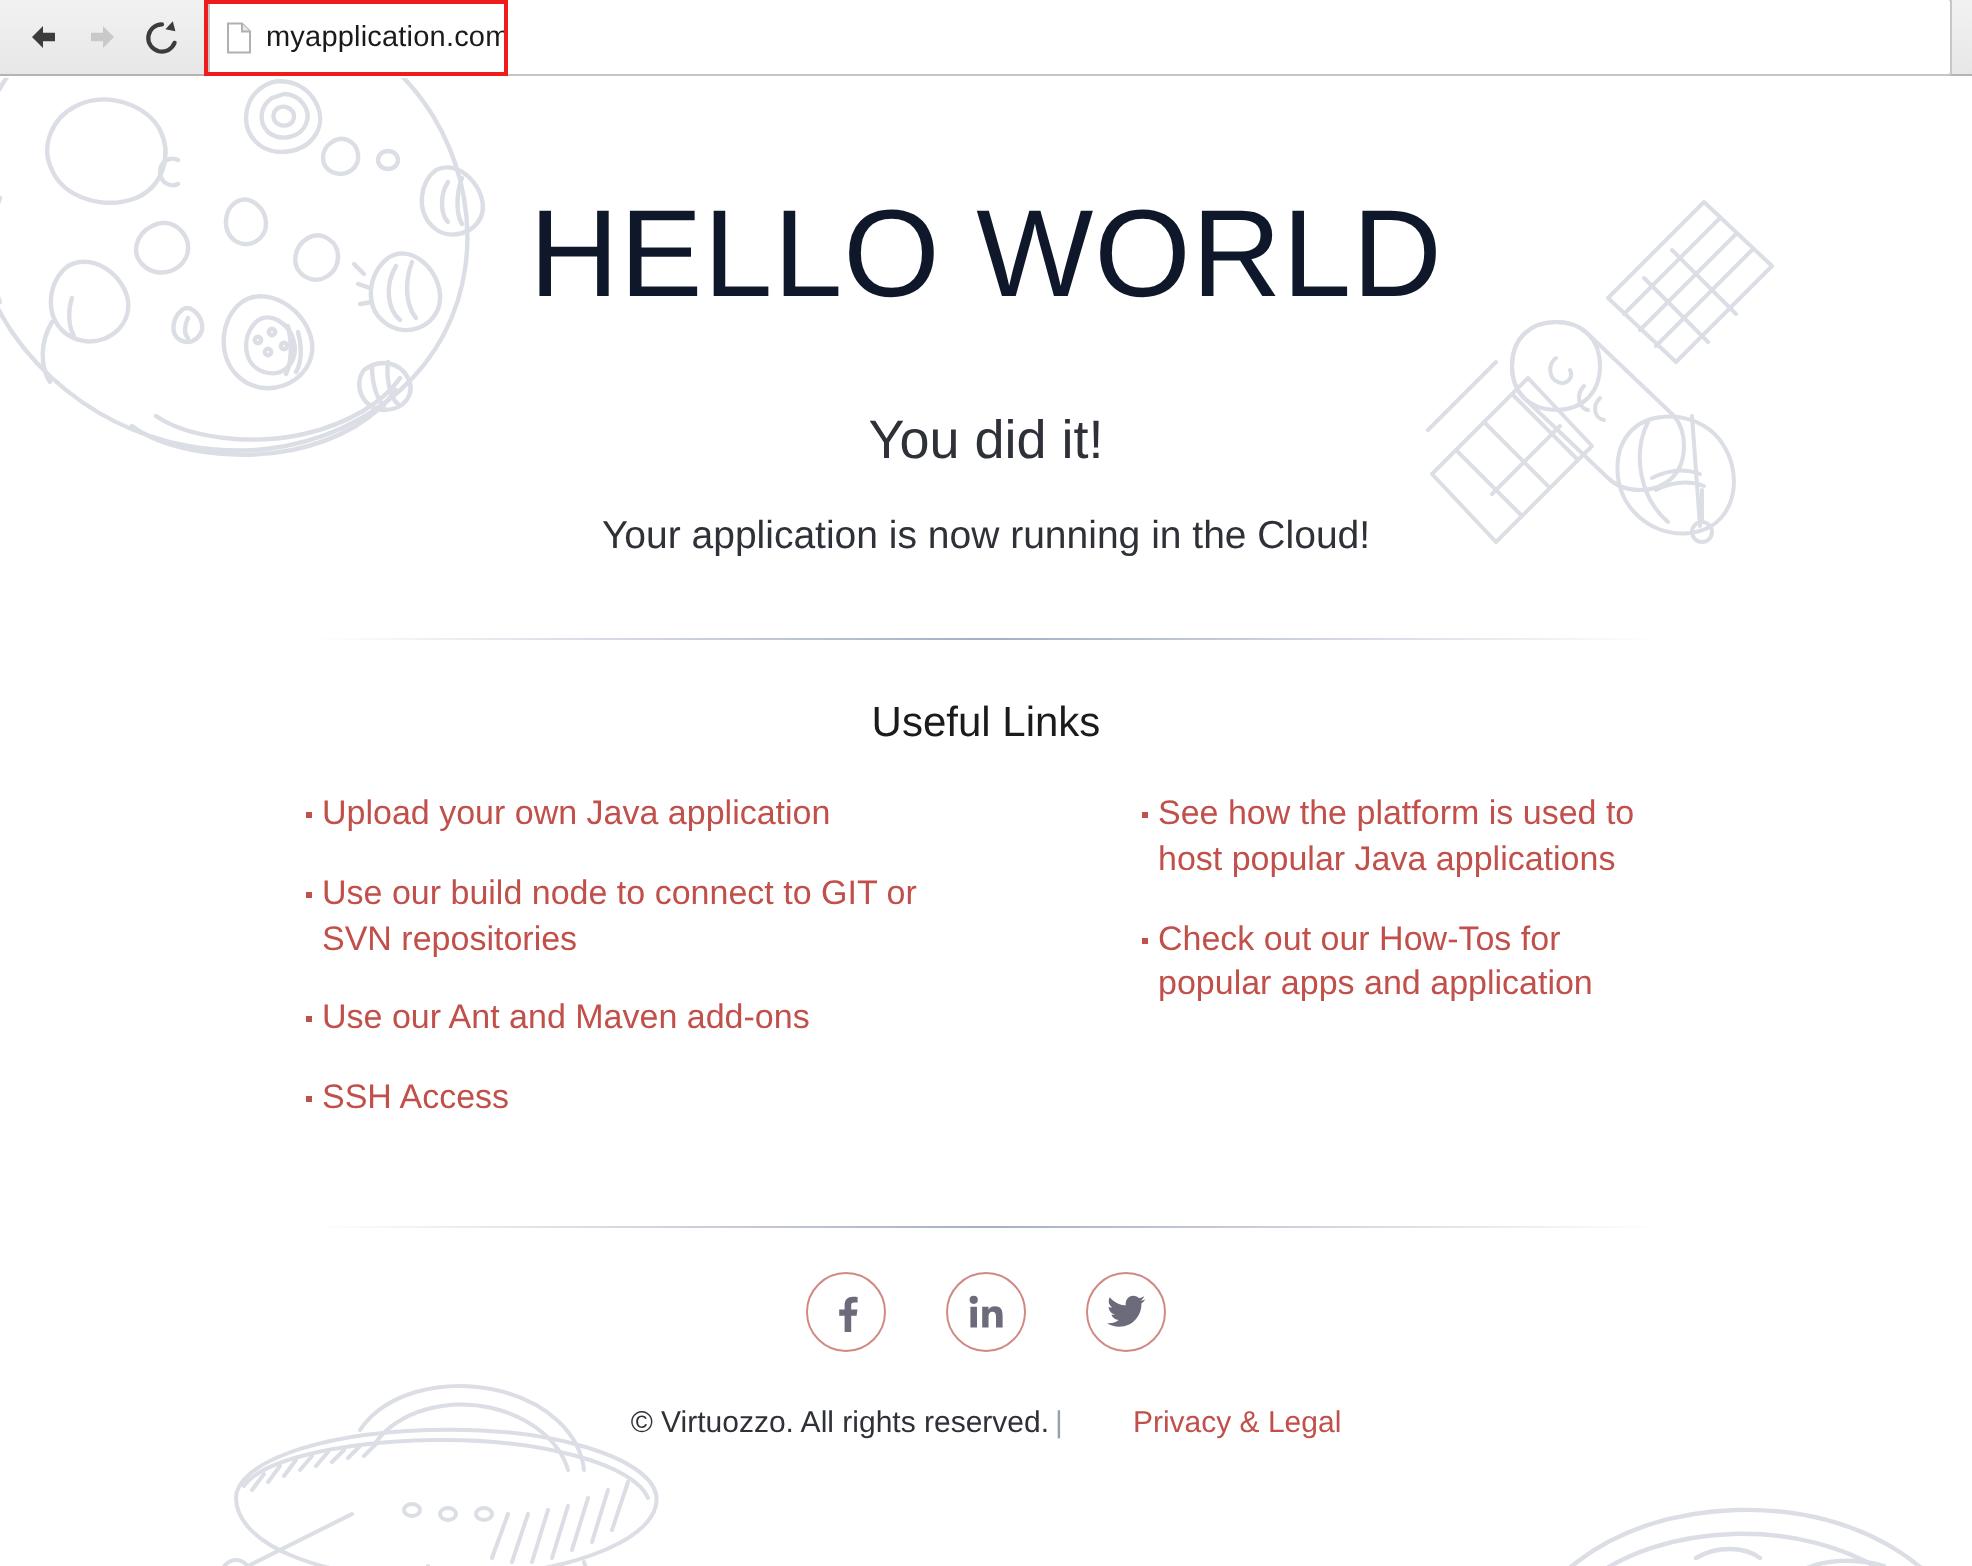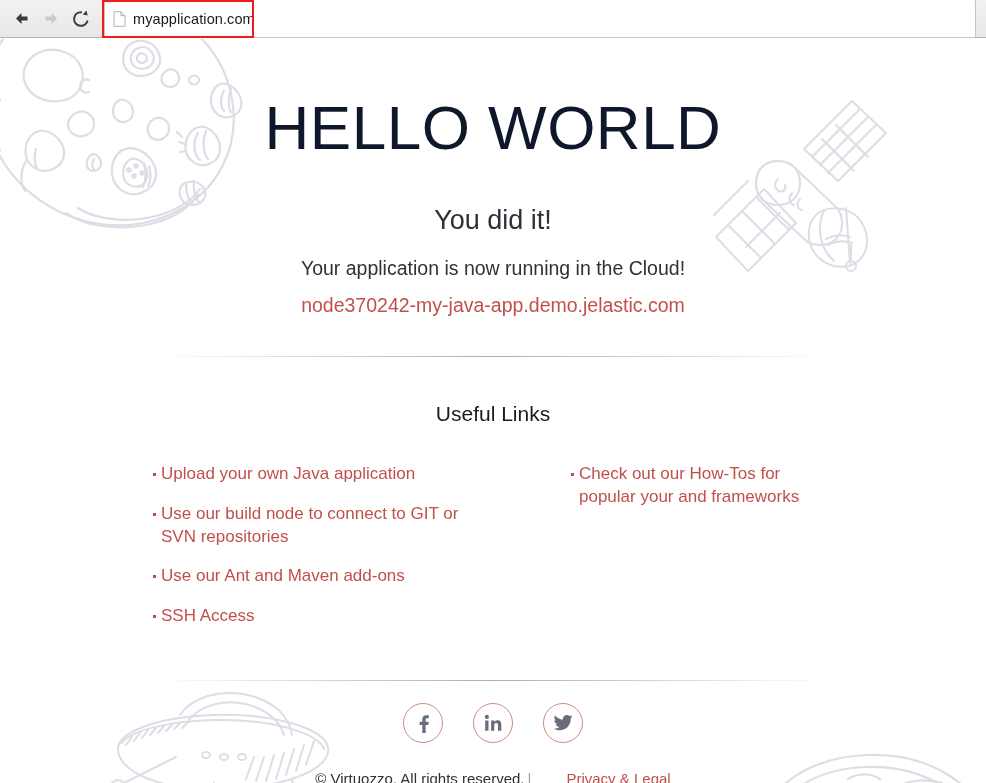--- a/index.html
+++ b/index.html
@@ -165,21 +165,21 @@
         rgba(160,170,190,0) 0%,
         rgba(160,170,190,0.55) 28%,
         rgba(150,160,185,0.85) 50%,
         rgba(160,170,190,0.55) 72%,
         rgba(160,170,190,0) 100%);
   }
   #divider-top { margin-top: 39px; }
   #divider-bottom { margin-top: 35px; }
 
   #links-heading {
-    margin: 15px;
+    margin: 0;
     padding-top: 30px;
     font-size: 21px;
     font-weight: 400;
     color: #1b1b1b;
   }
 
   #links-grid {
     width: 690px;
     margin: 0 auto;
     padding-top: 22px;
@@ -387,21 +387,20 @@
       <path d="M96 52 C106 46 120 46 128 52"></path>
       <path d="M100 92 C108 86 120 86 128 92 C134 98 132 108 124 110"></path>
     </g>
   </svg>
 
   <div id="content">
 
     <h1 id="hero-title">HELLO WORLD</h1>
     <h2 id="hero-subtitle">You did it!</h2>
     <p id="hero-text">Your application is now running in the Cloud!</p>
-    <a id="hero-url" href="#">node370242-my-java-app.demo.jelastic.com</a>
 
     <hr class="divider" id="divider-top">
 
     <h3 id="links-heading">Useful Links</h3>
 
     <div id="links-grid">
 
       <div class="links-col left">
         <div class="link-item">
           <span class="link-bullet"></span>
@@ -417,21 +416,25 @@
         </div>
         <div class="link-item">
           <span class="link-bullet"></span>
           <a class="link-text" href="#">SSH Access</a>
         </div>
       </div>
 
       <div class="links-col right">
         <div class="link-item">
           <span class="link-bullet"></span>
-          <a class="link-text" href="#">Check out our How-Tos for popular your and frameworks</a>
+          <a class="link-text" href="#">See how the platform is used to host popular Java applications</a>
+        </div>
+        <div class="link-item">
+          <span class="link-bullet"></span>
+          <a class="link-text" href="#">Check out our How-Tos for popular apps and application</a>
         </div>
       </div>
 
     </div>
 
     <hr class="divider" id="divider-bottom">
 
     <div id="social-row">
 
       <a class="social-btn" href="#">

